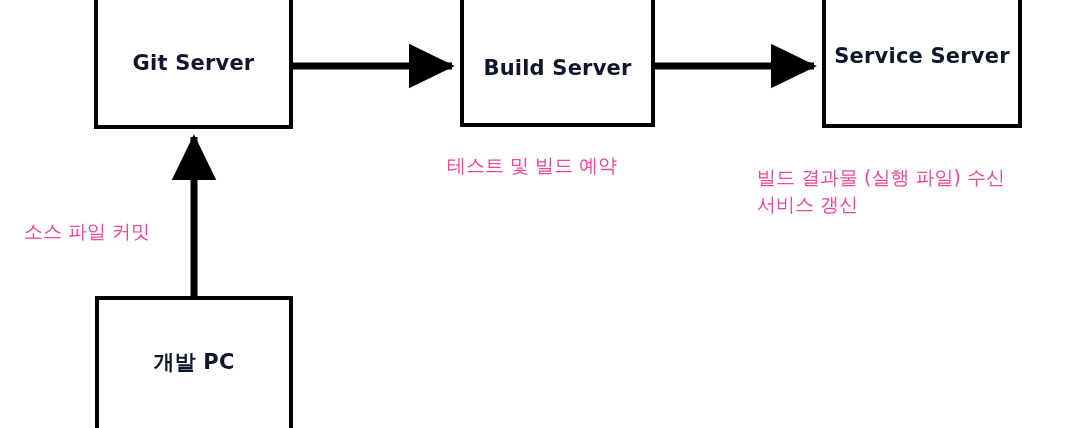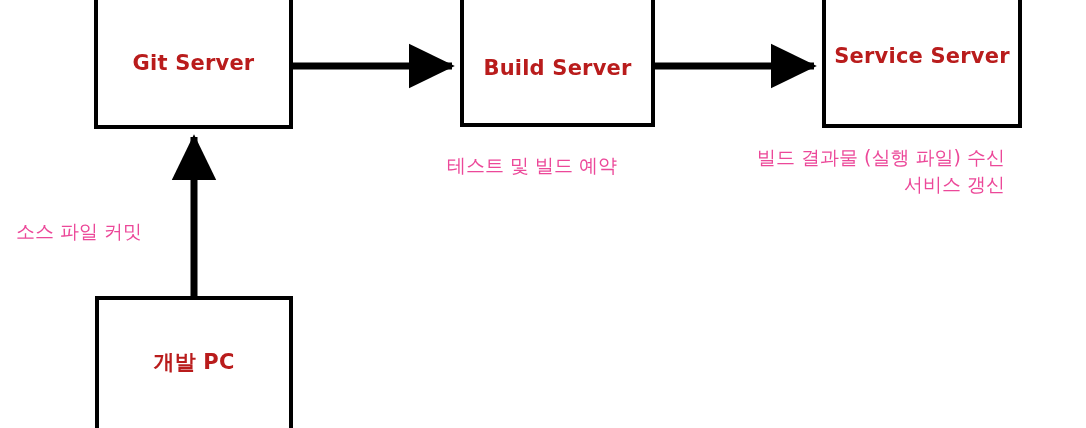--- a/index.html
+++ b/index.html
@@ -20,21 +20,21 @@
     box-sizing: border-box;
     border: 4px solid #000000;
     background: #ffffff;
     display: flex;
     align-items: center;
     justify-content: center;
   }
   .node-label {
     font-size: 21px;
     font-weight: bold;
-    color: #b91c1c;
+    color: #0f172a;
     letter-spacing: 0.2px;
     white-space: nowrap;
     user-select: none;
   }
   #git-server-box {
     left: 94px;
     top: -18px;
     width: 199px;
     height: 147px;
   }
@@ -78,25 +78,24 @@
     line-height: 1.42;
     white-space: pre-line;
     user-select: none;
   }
   #caption-build {
     left: 447px;
     top: 152px;
   }
   #caption-service {
     left: 757px;
-    top: 144px;
-    text-align: right;
+    top: 164px;
   }
   #caption-commit {
-    left: 16px;
+    left: 24px;
     top: 218px;
   }
 </style>
 </head>
 <body>
 
 <div id="diagram-root">
 
   <div class="node-box" id="git-server-box">
     <span class="node-label">Git Server</span>

